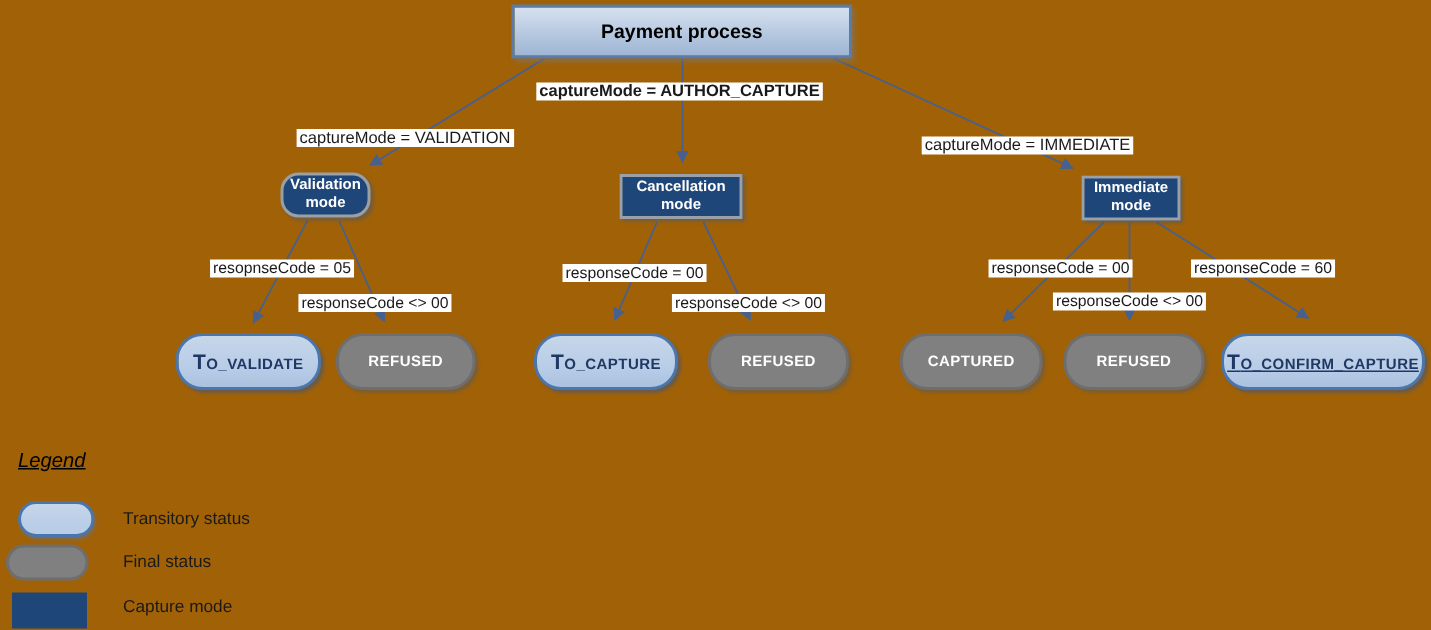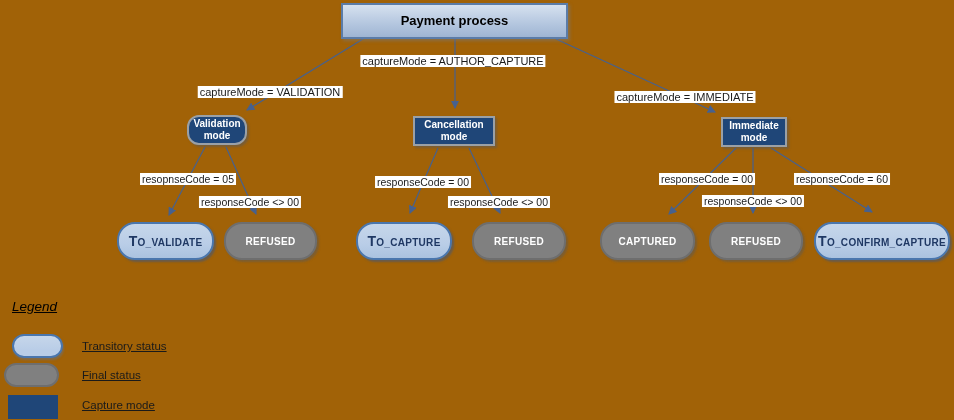--- a/index.html
+++ b/index.html
@@ -75,21 +75,21 @@
   }
   .swatch-final{
     left:4px;top:363px;width:55px;height:24px;border-radius:12px;
     background:var(--final-fill,#808080);border:2px solid var(--final-border,#6e6e6e);
   }
   .swatch-capture{
     left:8px;top:395px;width:50px;height:24px;
     background:var(--capture-fill,#1f4678);
   }
   .legend-label{
-    position:absolute;left:82px;font-size:11.5px;color:#1a1a1a;white-space:nowrap;text-decoration:underline;
+    position:absolute;left:82px;font-size:11.5px;color:#1a1a1a;white-space:nowrap;
   }
 </style>
 </head>
 <body>
 
 <div class="stage">
 
   <svg class="wires" width="954" height="420" viewBox="0 0 954 420">
     <defs>
       <marker id="arrow" viewBox="0 0 8 8" refX="7" refY="4" markerWidth="7" markerHeight="7" orient="auto-start-reverse">
@@ -106,21 +106,21 @@
       <line x1="469" y1="148" x2="500" y2="213" marker-end="url(#arrow)"></line>
       <line x1="736" y1="148" x2="669" y2="214" marker-end="url(#arrow)"></line>
       <line x1="753" y1="148" x2="753" y2="213" marker-end="url(#arrow)"></line>
       <line x1="771" y1="148" x2="872" y2="212" marker-end="url(#arrow)"></line>
     </g>
   </svg>
 
   <div class="node root-node">Payment process</div>
 
   <div class="lbl branch" style="left:270px;top:86px;">captureMode = VALIDATION</div>
-  <div class="lbl branch" style="left:453px;top:55px;">captureMode = AUTHOR_CAPTURE</div>
+  <div class="lbl branch" style="left:453px;top:55px;font-weight:bold;">captureMode = AUTHOR_CAPTURE</div>
   <div class="lbl branch" style="left:685px;top:91px;">captureMode = IMMEDIATE</div>
 
   <div class="node mode-node mode-validation">Validation mode</div>
   <div class="node mode-node mode-cancellation">Cancellation mode</div>
   <div class="node mode-node mode-immediate">Immediate mode</div>
 
   <div class="lbl" style="left:188px;top:173px;">resopnseCode = 05</div>
   <div class="lbl" style="left:250px;top:196px;">responseCode &lt;&gt; 00</div>
   <div class="lbl" style="left:423px;top:176px;">responseCode = 00</div>
   <div class="lbl" style="left:499px;top:196px;">responseCode &lt;&gt; 00</div>
@@ -139,21 +139,21 @@
   </div>
   <div class="node pill pill-final" style="left:472px;width:94px;">
     <span class="pill-label">REFUSED</span>
   </div>
   <div class="node pill pill-final" style="left:600px;width:95px;">
     <span class="pill-label">CAPTURED</span>
   </div>
   <div class="node pill pill-final" style="left:709px;width:94px;">
     <span class="pill-label">REFUSED</span>
   </div>
-  <div class="node pill pill-transitory" style="left:814px;width:136px;">
+  <div class="node pill pill-transitory" style="left:814px;width:136px;text-decoration:underline;">
     <span class="pill-label">TO_CONFIRM_CAPTURE</span>
   </div>
 
   <div class="lbl legend-title">Legend</div>
 
   <div class="swatch swatch-transitory"></div>
   <div class="legend-label" style="top:340px;">Transitory status</div>
 
   <div class="swatch swatch-final"></div>
   <div class="legend-label" style="top:369px;">Final status</div>

